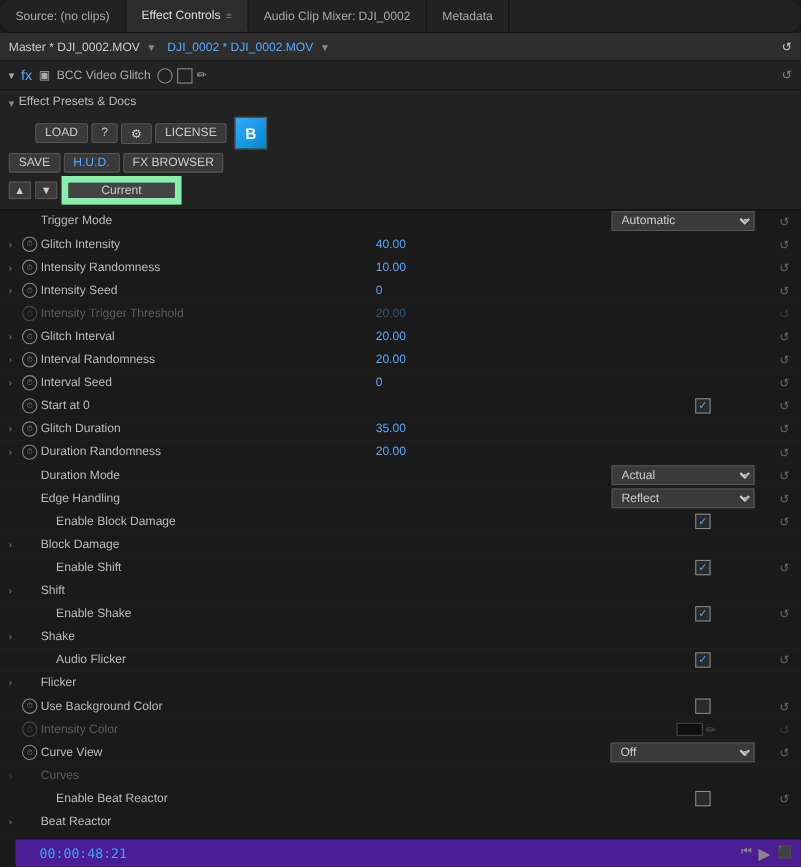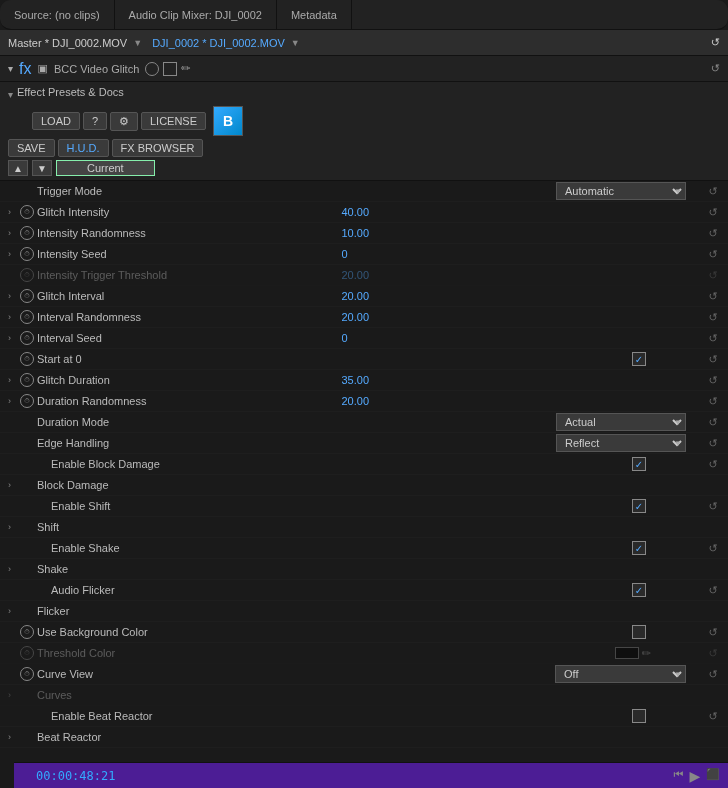--- a/index.html
+++ b/index.html
@@ -149,21 +149,21 @@
       background: #3a3a3a;
       border: 1px solid #555;
       color: #ccc;
       width: 20px; height: 16px;
       font-size: 10px;
       cursor: pointer;
       display: flex; align-items: center; justify-content: center;
     }
     .current-label {
       background: #444;
-      border: 1px solid #86efac;
+      border: 6px solid #86efac;
       color: #ccc;
       padding: 1px 30px;
       font-size: 11px;
     }
     .params-area {
       overflow-y: auto;
       height: calc(788px - 30px - 26px - 26px - 80px - 30px);
     }
     .param-row {
       display: flex;
@@ -284,40 +284,44 @@
       color: #aaa;
       pointer-events: none;
     }
   </style>
 </head>
 <body>
 
 <div class="tab-bar">
   <div class="tab">
     <span>Source: (no clips)</span>
+  </div>
+  <div class="tab active">
+    <span>Effect Controls</span>
+    <span class="tab-icon">≡</span>
   </div>
   <div class="tab">
     <span>Audio Clip Mixer: DJI_0002</span>
   </div>
   <div class="tab">
     <span>Metadata</span>
   </div>
 </div>
 
 <div class="master-bar">
   <span>Master * DJI_0002.MOV</span>
   <span class="dropdown-arrow">▼</span>
   <span style="color:#5af; margin-left:6px;">DJI_0002 * DJI_0002.MOV</span>
   <span class="dropdown-arrow">▼</span>
   <span class="reset-btn">↺</span>
 </div>
 
 <div class="fx-header">
   <span style="color:#aaa;font-size:10px;">▾</span>
-  <span style="color:#5af;font-size:16px;">fx</span>
+  <span style="color:#5af;font-size:13px;">fx</span>
   <span style="color:#aaa;">▣</span>
   <span class="fx-label">BCC Video Glitch</span>
   <div class="fx-icons">
     <div class="icon-circle"></div>
     <div class="icon-rect"></div>
     <span class="icon-pencil">✏</span>
   </div>
   <span class="reset-btn">↺</span>
 </div>
 
@@ -536,21 +540,21 @@
       <span class="stopwatch-icon">⏱</span>
       <span class="param-name">Use Background Color</span>
       <span style="flex:1;"></span>
       <div class="checkbox unchecked"></div>
       <span style="width:60px;"></span>
       <span class="reset-icon">↺</span>
     </div>
     <div class="param-row disabled">
       <span class="expand-arrow"></span>
       <span class="stopwatch-icon">⏱</span>
-      <span class="param-name">Threshold Color</span>
+      <span class="param-name">Intensity Color</span>
       <span style="flex:1;"></span>
       <span class="color-swatch" style="background:#000000;"></span>
       <span class="eyedropper">✏</span>
       <span style="width:55px;"></span>
       <span class="reset-icon">↺</span>
     </div>
     <div class="param-row">
       <span class="expand-arrow"></span>
       <span class="stopwatch-icon">⏱</span>
       <span class="param-name">Curve View</span>

